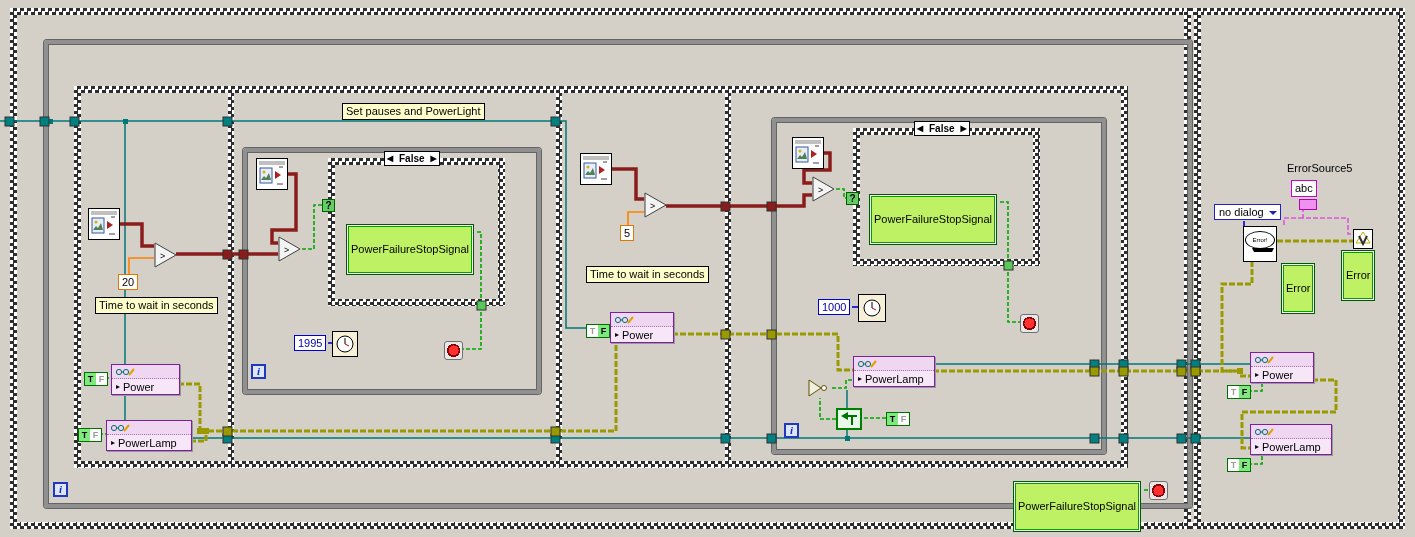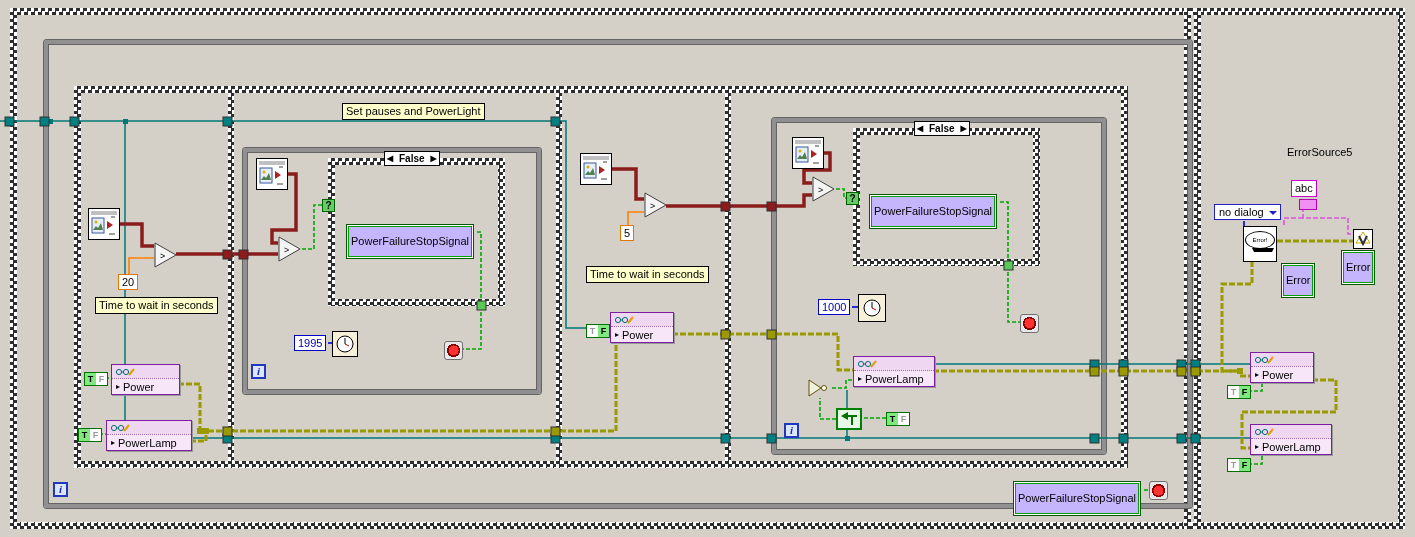--- a/index.html
+++ b/index.html
@@ -13,23 +13,23 @@
   .fill{position:absolute;left:7px;top:7px;right:7px;bottom:7px;background:#d4d0c8;}
   .grayloop{position:absolute;border:4px solid #909090;border-radius:3px;
     box-shadow:inset 0 0 0 1px #646464,0 0 0 1px #646464;}
   
   .wires{position:absolute;left:0;top:0}
   
   .comment{position:absolute;background:#ffffcc;border:1px solid #000;padding:1px 3px;white-space:nowrap;line-height:13px}
   .comment.wrap{white-space:normal}
   .plainlabel{position:absolute;white-space:nowrap}
   
-  .greenbox{position:absolute;background:#c4b5fd;border:1px solid #005800;
+  .greenbox{position:absolute;background:#bef264;border:1px solid #005800;
     box-shadow:inset 0 0 0 1px #ffffff,inset 0 0 0 2px #00a000;
-    padding:11px 4px;white-space:nowrap;line-height:11px}
+    padding:19px 4px;white-space:nowrap;line-height:11px}
   
   .numc{position:absolute;background:#fff;border:1px solid #000;padding:0 3px;line-height:14px;white-space:nowrap}
   .numc.orange{border-color:#e07800}
   .numc.blue{border-color:#0000cc;color:#0000aa}
   .enumc{position:absolute;background:#fff;border:1px solid #2020c0;padding:1px 16px 1px 4px;white-space:nowrap;line-height:12px}
   .enumc::after{content:"";position:absolute;right:3px;top:6px;border:4px solid transparent;border-top-color:#2020c0}
   .strc{position:absolute;background:#fff;border:1px solid #cc00cc;padding:1px 3px;line-height:13px}
   .strtail{position:absolute;background:#f090f0;border:1px solid #b000b0}
   
   .boolc{position:absolute;width:24px;height:14px;box-sizing:border-box;border:1px solid #007000;background:#fff;
@@ -372,21 +372,21 @@
   <div class="boolc" style="left:886px;top:412px">
     <span class="on">T</span>
     <span class="off">F</span>
   </div>
   <div class="iter" style="left:784px;top:423px">i</div>
 
   <div class="iter" style="left:53px;top:482px">i</div>
   <div class="greenbox" style="left:1013px;top:481px">PowerFailureStopSignal</div>
   <div class="stopbtn" style="left:1149px;top:481px"></div>
 
-  <div class="plainlabel" style="left:1287px;top:146px">ErrorSource5</div>
+  <div class="plainlabel" style="left:1287px;top:162px">ErrorSource5</div>
   <div class="strc" style="left:1291px;top:180px">abc</div>
   <div class="strtail" style="left:1299px;top:199px;width:16px;height:9px"></div>
   <div class="enumc" style="left:1214px;top:204px">no dialog</div>
   <div class="errhandler" style="left:1243px;top:226px">
     <div class="bubble">Error!</div>
   </div>
   <div class="vnode" style="left:1353px;top:229px">
     <svg width="18" height="18">
         <polygon points="9,2 16,13 2,13" fill="none" stroke="#c8a800"></polygon>
         <polyline points="5,6 9,14 13,6" stroke="#303030" stroke-width="2" fill="none"></polyline>

